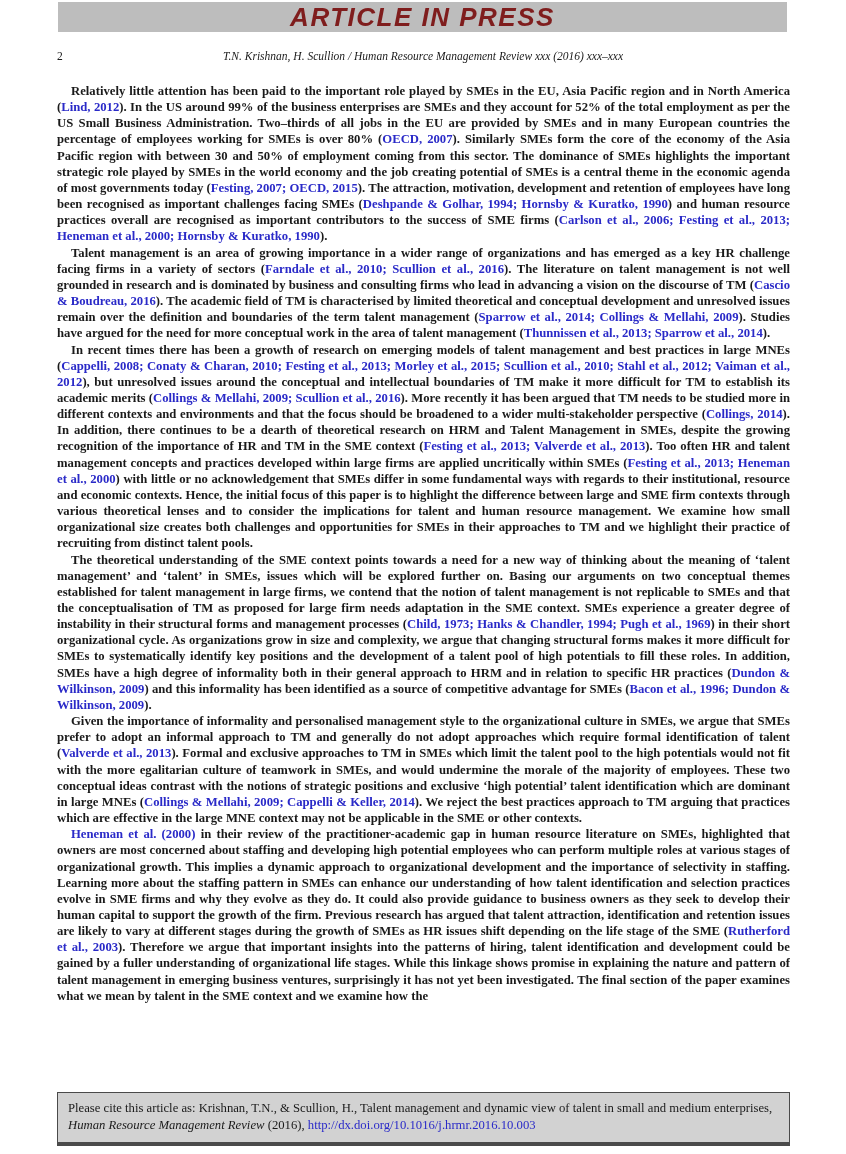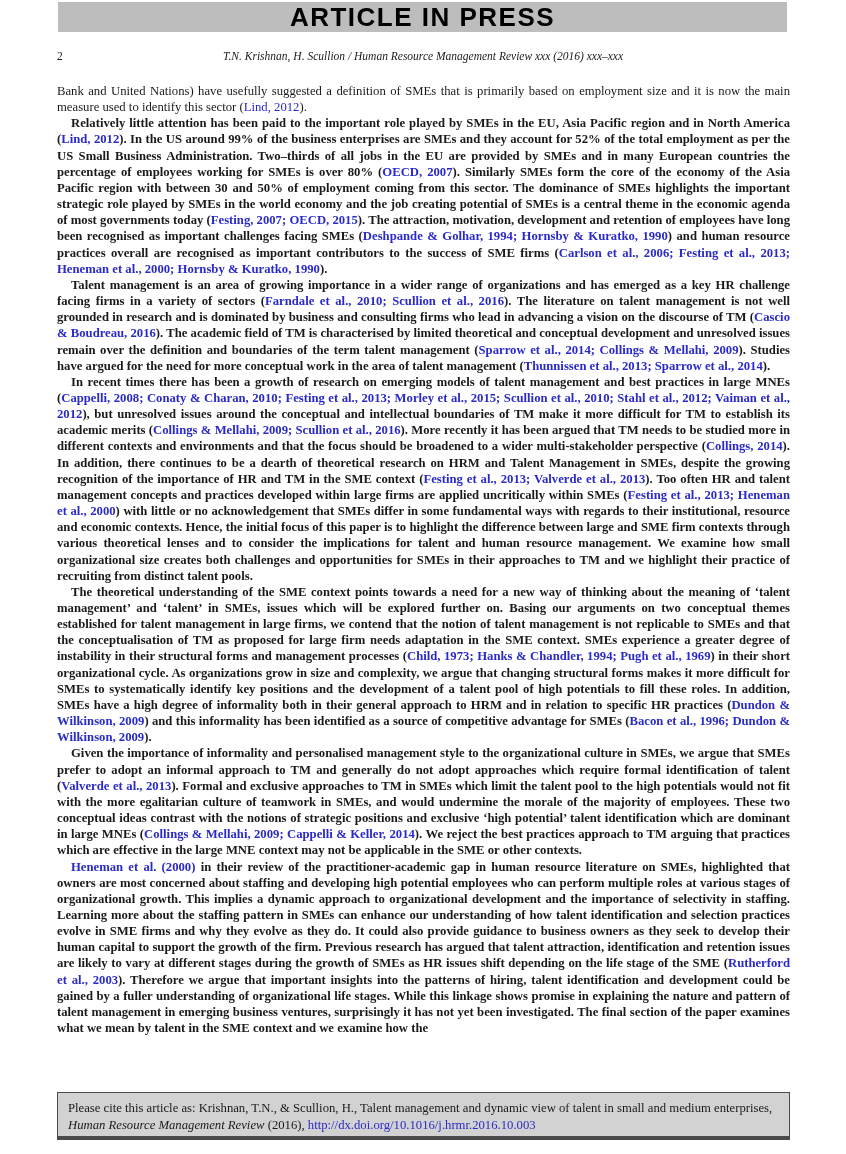--- a/index.html
+++ b/index.html
@@ -16,22 +16,23 @@
     left: 58px; top: 2px;
     width: 729px; height: 30px;
     background: var(--banner-bg, #bdbdbd);
     display: flex; align-items: center; justify-content: center;
   }
   .banner-title {
     font-family: "Liberation Sans", sans-serif;
     font-weight: bold;
     font-size: 26px;
     letter-spacing: 1.5px;
-    color: #000000;
+    color: #7f1d1d;
     line-height: 1;
+    font-style: italic;
   }
   .running-head {
     position: absolute;
     left: 57px; top: 50px;
     width: 732px;
     font-size: 11.5px;
     text-align: center;
   }
   .page-number {
     position: absolute;
@@ -54,40 +55,39 @@
   .link { color: var(--link-color, #2a2ac8); }
   .italic { font-style: italic; }
   .cite-box {
     position: absolute;
     left: 57px; top: 1092px;
     width: 733px;
     box-sizing: border-box;
     background: var(--box-bg, #d2d2d2);
     border: 1.5px solid var(--box-border, #4a4a4a);
     border-bottom-width: 4px;
-    padding: 7px 10px 2px 10px;
+    padding: 7px 10px 8px 10px;
     font-size: 12.7px;
     line-height: 17px;
     text-align: left;
   }
 </style>
 </head>
 <body style="--banner-bg: #bdbdbd; --link-color: #2a2ac8; --box-bg: #d2d2d2; --box-border: #4a4a4a;">
 
 <div class="banner">
   <span class="banner-title">ARTICLE IN PRESS</span>
 </div>
 
 <div class="running-head">
   <span class="page-number">2</span>
   <span class="head-text">T.N. Krishnan, H. Scullion / Human Resource Management Review xxx (2016) xxx–xxx</span>
 </div>
 
 <div class="article" id="article-body">
-    <p><span>Bank and United Nations) have usefully suggested a definition of SMEs that is primarily based on employment size and it is now the main measure used to identify this sector (</span><span class="link">Lind, 2012</span><span>).</span></p>
     <p class="indent"><span>Relatively little attention has been paid to the important role played by SMEs in the EU, Asia Pacific region and in North America (</span><span class="link">Lind, 2012</span><span>). In the US around 99% of the business enterprises are SMEs and they account for 52% of the total employment as per the US Small Business Administration. Two–thirds of all jobs in the EU are provided by SMEs and in many European countries the percentage of employees working for SMEs is over 80% (</span><span class="link">OECD, 2007</span><span>). Similarly SMEs form the core of the economy of the Asia Pacific region with between 30 and 50% of employment coming from this sector. The dominance of SMEs highlights the important strategic role played by SMEs in the world economy and the job creating potential of SMEs is a central theme in the economic agenda of most governments today (</span><span class="link">Festing, 2007; OECD, 2015</span><span>). The attraction, motivation, development and retention of employees have long been recognised as important challenges facing SMEs (</span><span class="link">Deshpande &amp; Golhar, 1994; Hornsby &amp; Kuratko, 1990</span><span>) and human resource practices overall are recognised as important contributors to the success of SME firms (</span><span class="link">Carlson et al., 2006; Festing et al., 2013; Heneman et al., 2000; Hornsby &amp; Kuratko, 1990</span><span>).</span></p>
     <p class="indent"><span>Talent management is an area of growing importance in a wider range of organizations and has emerged as a key HR challenge facing firms in a variety of sectors (</span><span class="link">Farndale et al., 2010; Scullion et al., 2016</span><span>). The literature on talent management is not well grounded in research and is dominated by business and consulting firms who lead in advancing a vision on the discourse of TM (</span><span class="link">Cascio &amp; Boudreau, 2016</span><span>). The academic field of TM is characterised by limited theoretical and conceptual development and unresolved issues remain over the definition and boundaries of the term talent management (</span><span class="link">Sparrow et al., 2014; Collings &amp; Mellahi, 2009</span><span>). Studies have argued for the need for more conceptual work in the area of talent management (</span><span class="link">Thunnissen et al., 2013; Sparrow et al., 2014</span><span>).</span></p>
     <p class="indent"><span>In recent times there has been a growth of research on emerging models of talent management and best practices in large MNEs (</span><span class="link">Cappelli, 2008; Conaty &amp; Charan, 2010; Festing et al., 2013; Morley et al., 2015; Scullion et al., 2010; Stahl et al., 2012; Vaiman et al., 2012</span><span>), but unresolved issues around the conceptual and intellectual boundaries of TM make it more difficult for TM to establish its academic merits (</span><span class="link">Collings &amp; Mellahi, 2009; Scullion et al., 2016</span><span>). More recently it has been argued that TM needs to be studied more in different contexts and environments and that the focus should be broadened to a wider multi-stakeholder perspective (</span><span class="link">Collings, 2014</span><span>). In addition, there continues to be a dearth of theoretical research on HRM and Talent Management in SMEs, despite the growing recognition of the importance of HR and TM in the SME context (</span><span class="link">Festing et al., 2013; Valverde et al., 2013</span><span>). Too often HR and talent management concepts and practices developed within large firms are applied uncritically within SMEs (</span><span class="link">Festing et al., 2013; Heneman et al., 2000</span><span>) with little or no acknowledgement that SMEs differ in some fundamental ways with regards to their institutional, resource and economic contexts. Hence, the initial focus of this paper is to highlight the difference between large and SME firm contexts through various theoretical lenses and to consider the implications for talent and human resource management. We examine how small organizational size creates both challenges and opportunities for SMEs in their approaches to TM and we highlight their practice of recruiting from distinct talent pools.</span></p>
     <p class="indent"><span>The theoretical understanding of the SME context points towards a need for a new way of thinking about the meaning of ‘talent management’ and ‘talent’ in SMEs, issues which will be explored further on. Basing our arguments on two conceptual themes established for talent management in large firms, we contend that the notion of talent management is not replicable to SMEs and that the conceptualisation of TM as proposed for large firm needs adaptation in the SME context. SMEs experience a greater degree of instability in their structural forms and management processes (</span><span class="link">Child, 1973; Hanks &amp; Chandler, 1994; Pugh et al., 1969</span><span>) in their short organizational cycle. As organizations grow in size and complexity, we argue that changing structural forms makes it more difficult for SMEs to systematically identify key positions and the development of a talent pool of high potentials to fill these roles. In addition, SMEs have a high degree of informality both in their general approach to HRM and in relation to specific HR practices (</span><span class="link">Dundon &amp; Wilkinson, 2009</span><span>) and this informality has been identified as a source of competitive advantage for SMEs (</span><span class="link">Bacon et al., 1996; Dundon &amp; Wilkinson, 2009</span><span>).</span></p>
     <p class="indent"><span>Given the importance of informality and personalised management style to the organizational culture in SMEs, we argue that SMEs prefer to adopt an informal approach to TM and generally do not adopt approaches which require formal identification of talent (</span><span class="link">Valverde et al., 2013</span><span>). Formal and exclusive approaches to TM in SMEs which limit the talent pool to the high potentials would not fit with the more egalitarian culture of teamwork in SMEs, and would undermine the morale of the majority of employees. These two conceptual ideas contrast with the notions of strategic positions and exclusive ‘high potential’ talent identification which are dominant in large MNEs (</span><span class="link">Collings &amp; Mellahi, 2009; Cappelli &amp; Keller, 2014</span><span>). We reject the best practices approach to TM arguing that practices which are effective in the large MNE context may not be applicable in the SME or other contexts.</span></p>
     <p class="indent"><span class="link">Heneman et al. (2000)</span><span> in their review of the practitioner-academic gap in human resource literature on SMEs, highlighted that owners are most concerned about staffing and developing high potential employees who can perform multiple roles at various stages of organizational growth. This implies a dynamic approach to organizational development and the importance of selectivity in staffing. Learning more about the staffing pattern in SMEs can enhance our understanding of how talent identification and selection practices evolve in SME firms and why they evolve as they do. It could also provide guidance to business owners as they seek to develop their human capital to support the growth of the firm. Previous research has argued that talent attraction, identification and retention issues are likely to vary at different stages during the growth of SMEs as HR issues shift depending on the life stage of the SME (</span><span class="link">Rutherford et al., 2003</span><span>). Therefore we argue that important insights into the patterns of hiring, talent identification and development could be gained by a fuller understanding of organizational life stages. While this linkage shows promise in explaining the nature and pattern of talent management in emerging business ventures, surprisingly it has not yet been investigated. The final section of the paper examines what we mean by talent in the SME context and we examine how the</span></p>
   </div>
 
 <div class="cite-box" id="cite-box"><span>Please cite this article as: Krishnan, T.N., &amp; Scullion, H., Talent management and dynamic view of talent in small and medium enterprises, </span><span class="italic">Human Resource Management Review</span><span> (2016), </span><span class="link">http://dx.doi.org/10.1016/j.hrmr.2016.10.003</span></div>
 

